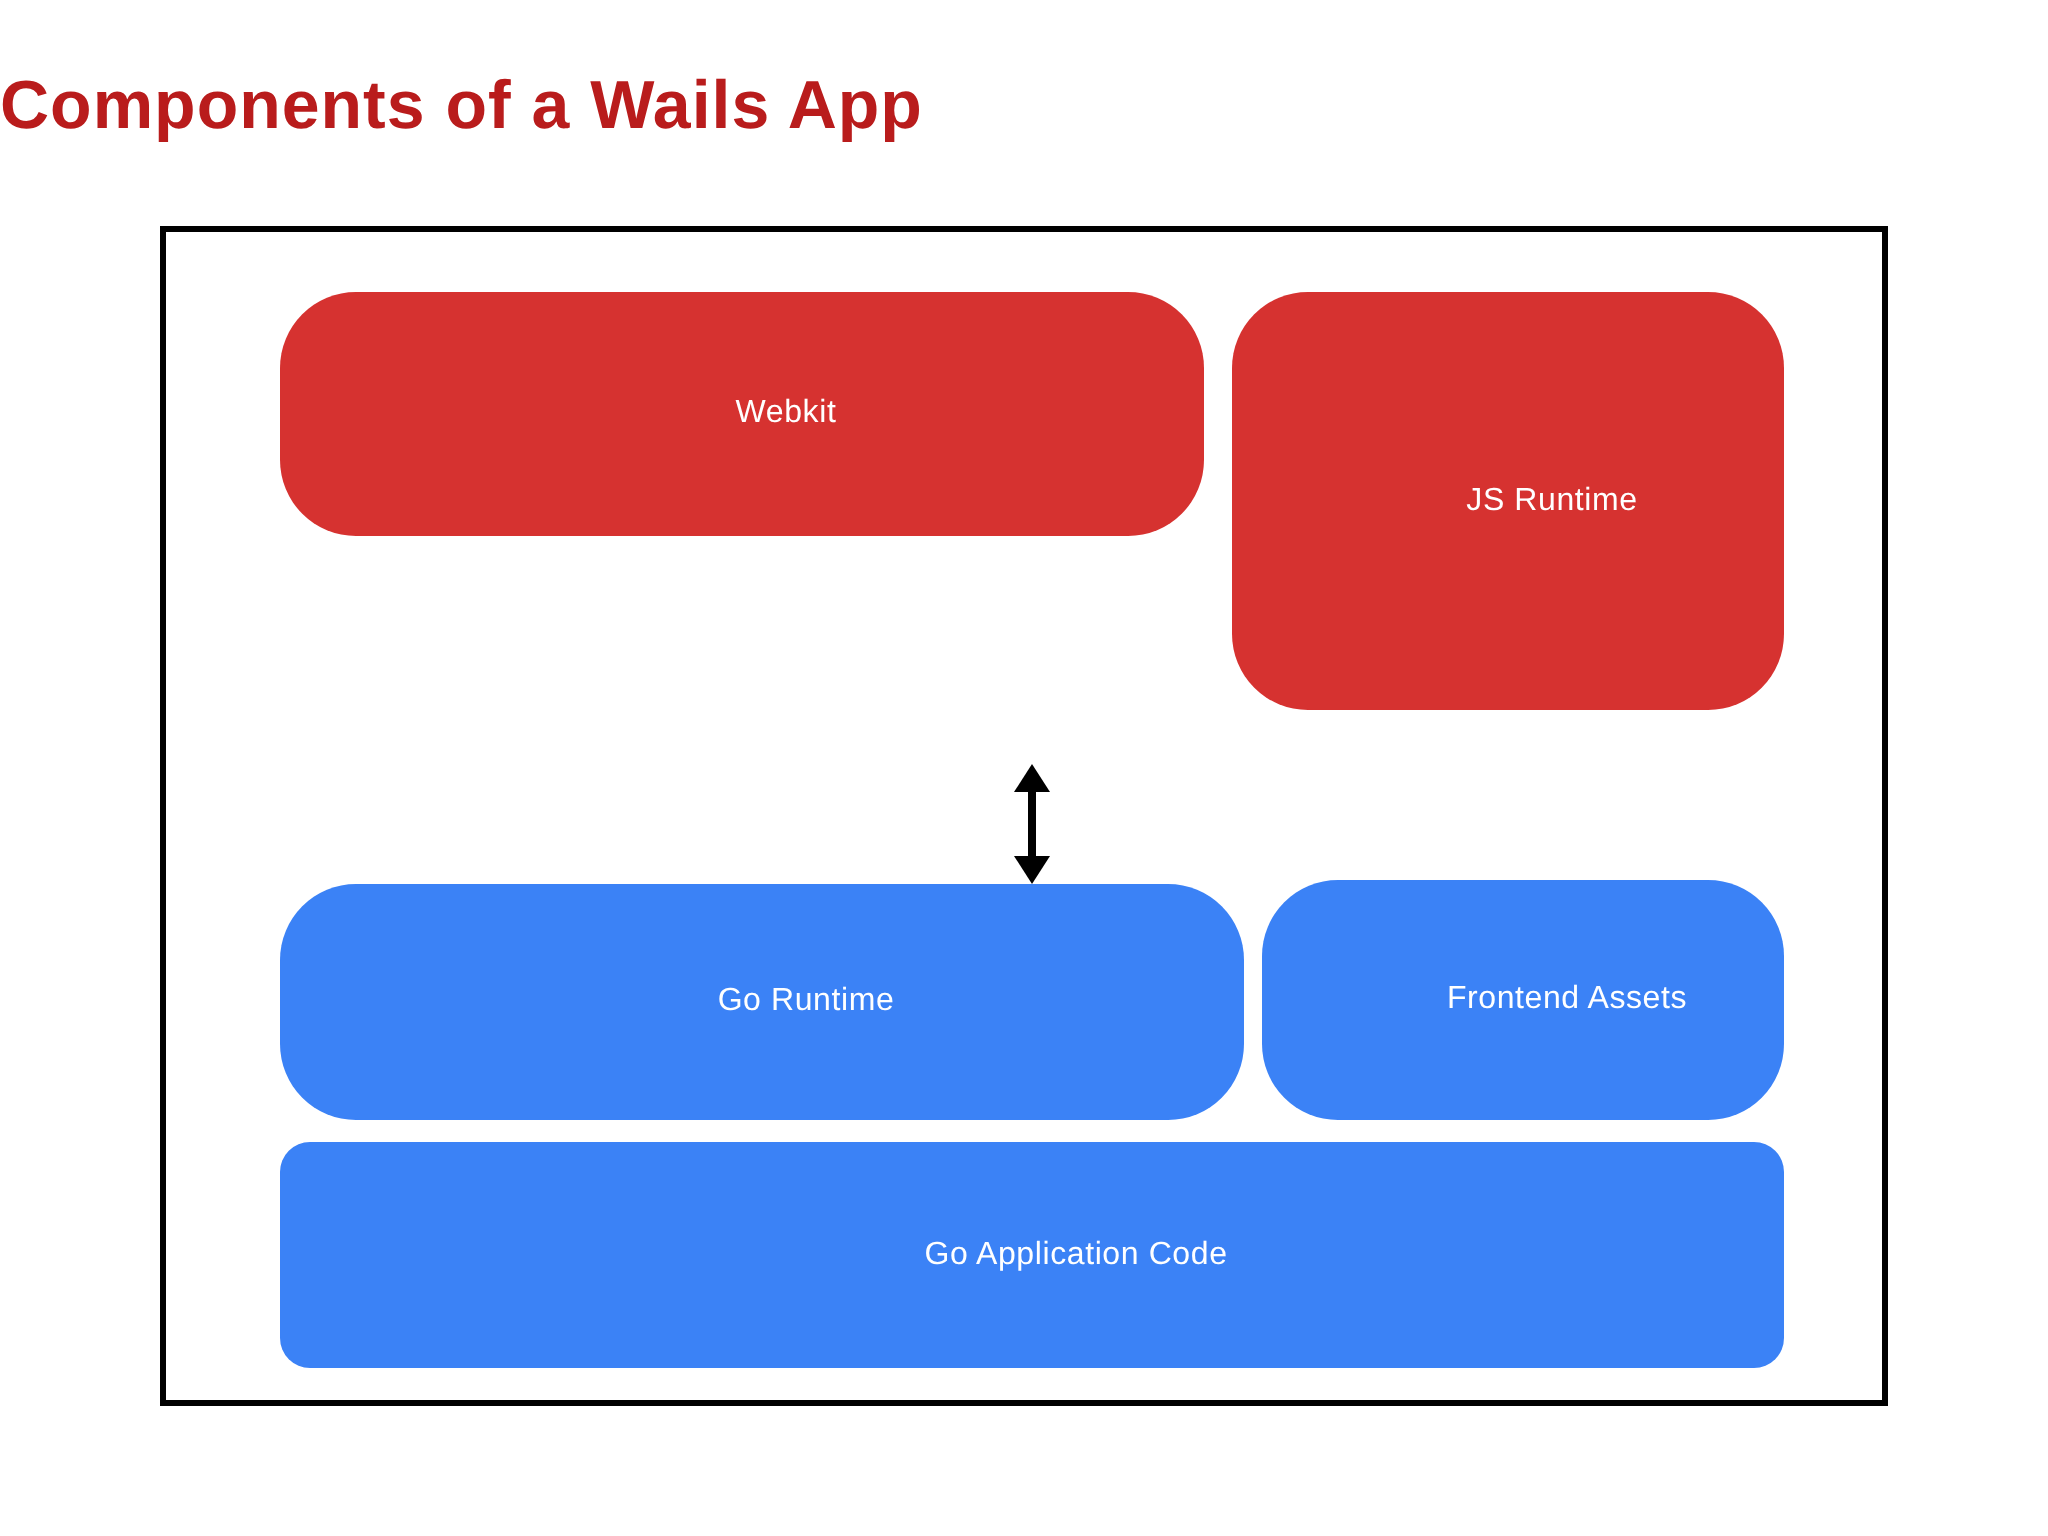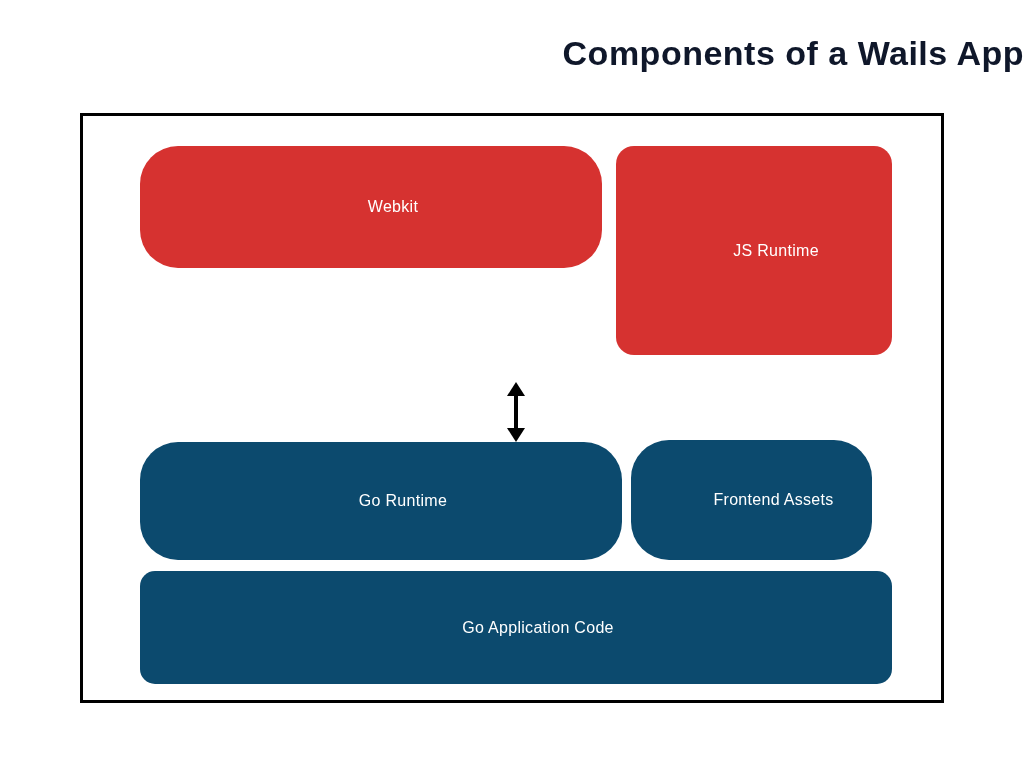--- a/index.html
+++ b/index.html
@@ -17,24 +17,24 @@
     width: 1024px;
     height: 768px;
     background: #ffffff;
   }
 
   .diagram-title {
     position: absolute;
     top: 34px;
     left: 0;
     width: 100%;
-    text-align: right;
+    text-align: left;
     font-size: 34px;
     font-weight: 700;
-    color: #0f172a;
+    color: #b91c1c;
     letter-spacing: 0.5px;
   }
 
   .frame {
     position: absolute;
     left: 80px;
     top: 113px;
     width: 864px;
     height: 590px;
     background: #ffffff;
@@ -48,27 +48,27 @@
     justify-content: center;
     color: #ffffff;
     font-size: 16px;
     letter-spacing: 0.3px;
     border-radius: 38px;
     text-align: right;
     padding-left: 44px;
   }
 
   .box.red  { background: #d63230; }
-  .box.teal { background: #0c4a6e; }
+  .box.teal { background: #3b82f6; }
 
   .box-webkit          { left: 57px;  top: 30px;  width: 462px; height: 122px; }
   .box-js-bindings     { left: 57px;  top: 158px; width: 462px; height: 112px; }
-  .box-js-runtime      { left: 533px; top: 30px;  width: 276px; height: 209px; border-radius: 18px; }
+  .box-js-runtime      { left: 533px; top: 30px;  width: 276px; height: 209px; }
   .box-go-runtime      { left: 57px;  top: 326px; width: 482px; height: 118px; }
-  .box-frontend-assets { left: 548px; top: 324px; width: 241px; height: 120px; }
+  .box-frontend-assets { left: 548px; top: 324px; width: 261px; height: 120px; }
   .box-go-app-code     { left: 57px;  top: 455px; width: 752px; height: 113px; border-radius: 15px; }
 
   .arrow-wrap {
     position: absolute;
     left: 420px;
     top: 266px;
     width: 26px;
     height: 60px;
   }
 

